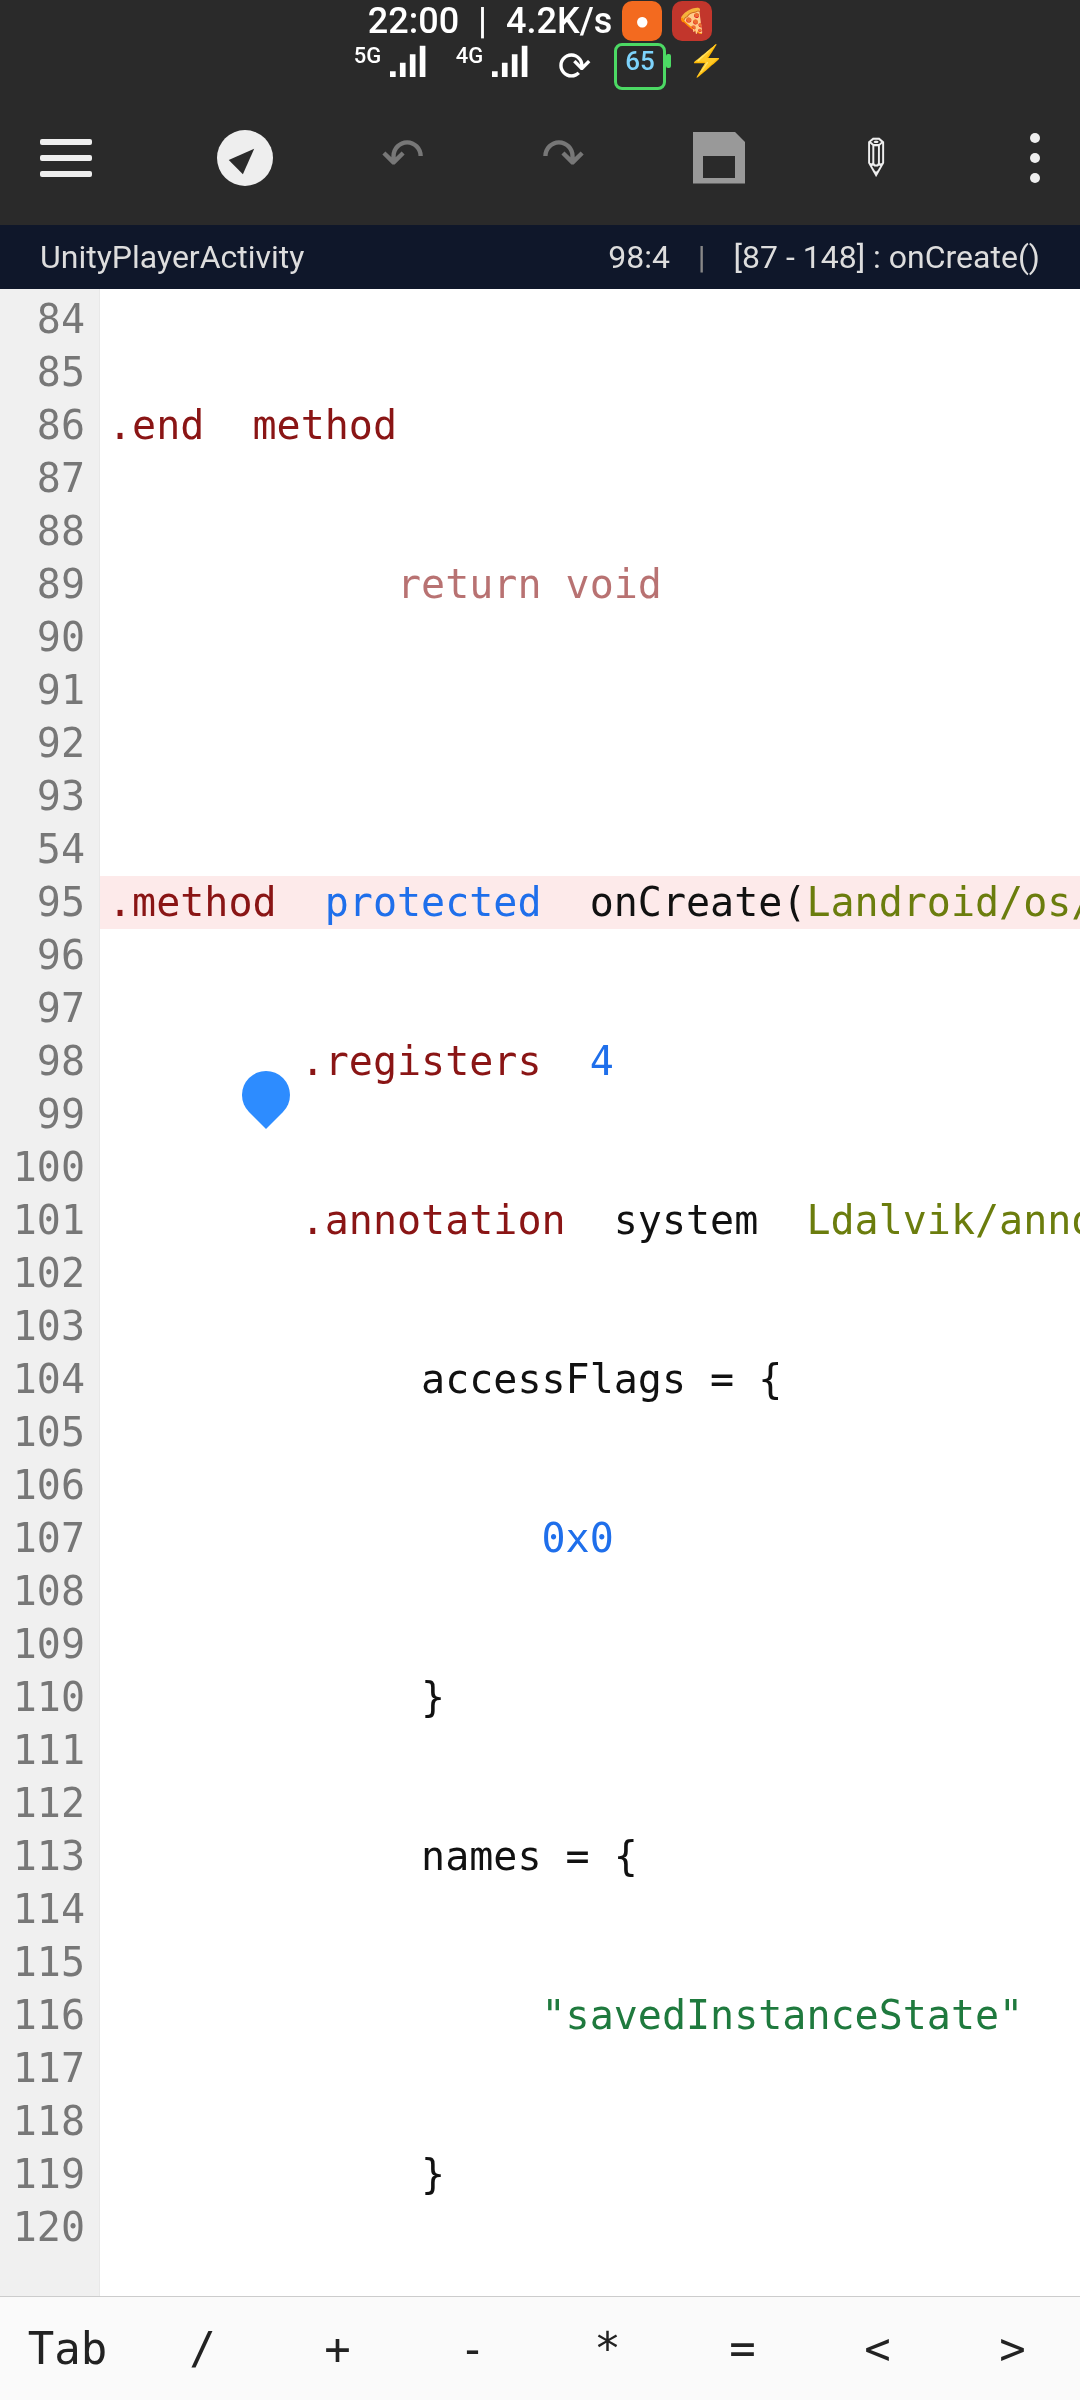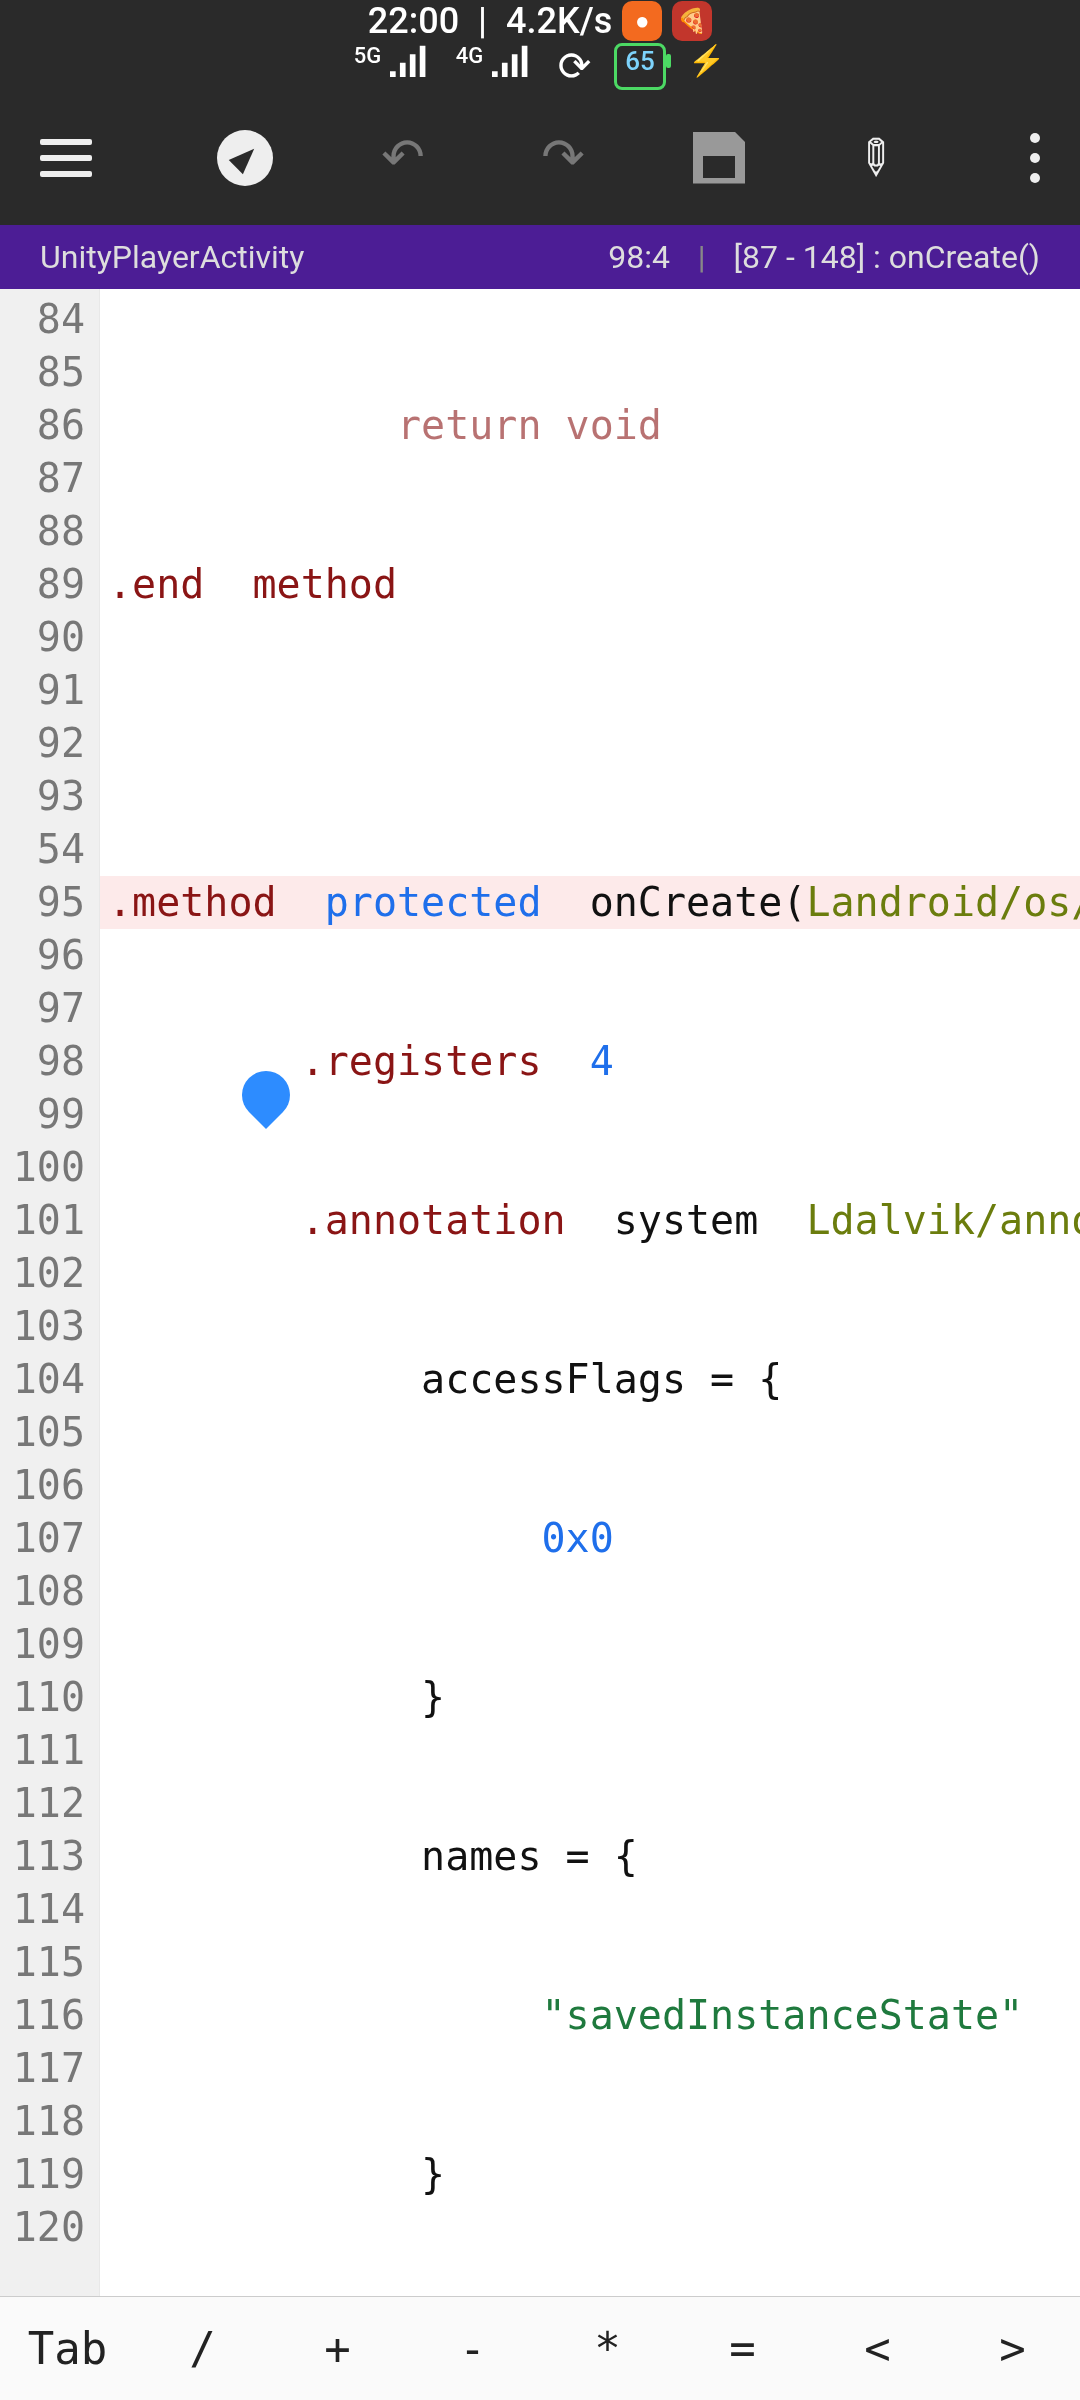--- a/index.html
+++ b/index.html
@@ -75,21 +75,21 @@
   .save-icon::after {
     content: ""; position: absolute; left: 10px; right: 10px; bottom: 6px;
     height: 22px; background: #2a2a2a;
   }
   .pencil { transform: rotate(45deg); font-size: 48px; }
   .dots { display: flex; flex-direction: column; gap: 10px; }
   .dots span { width: 10px; height: 10px; background: #eee; border-radius: 50%; }
   
   .crumb {
     height: 64px;
-    background: #4c1d95;
+    background: #0f172a;
     color: #ddd;
     display: flex;
     align-items: center;
     justify-content: space-between;
     padding: 8px 40px;
     font-size: 32px;
     text-align: right;
   }
   .crumb .sep { margin: 0 20px; color: #888; }
   
@@ -244,22 +244,22 @@
       <div>113</div>
       <div>114</div>
       <div>115</div>
       <div>116</div>
       <div>117</div>
       <div>118</div>
       <div>119</div>
       <div>120</div>
     </div>
   <div class="code">
+    <div class="cl"><span class="kw">.end  method</span></div>
     <div class="cl"><span class="kw" style="opacity:.6">            return void</span></div>
-    <div class="cl"><span class="kw">.end  method</span></div>
     <div class="cl"></div>
     <div class="cl hl-decl"><span class="kw">.method  </span><span class="mod">protected  </span><span class="id">onCreate(</span><span class="type">Landroid/os/Bundle;)</span></div>
     <div class="cl">        <span class="kw">.registers  </span><span class="num">4</span></div>
     <div class="cl">        <span class="kw">.annotation  </span><span class="id">system  </span><span class="type">Ldalvik/annotation/Method</span></div>
     <div class="cl">             <span class="id">accessFlags</span><span class="id"> = {</span></div>
     <div class="cl">                  <span class="num">0x0</span></div>
     <div class="cl">             <span class="id">}</span></div>
     <div class="cl">             <span class="id">names</span><span class="id"> = {</span></div>
     <div class="cl">                  <span class="str">"savedInstanceState"</span></div>
     <div class="cl">             <span class="id">}</span></div>

